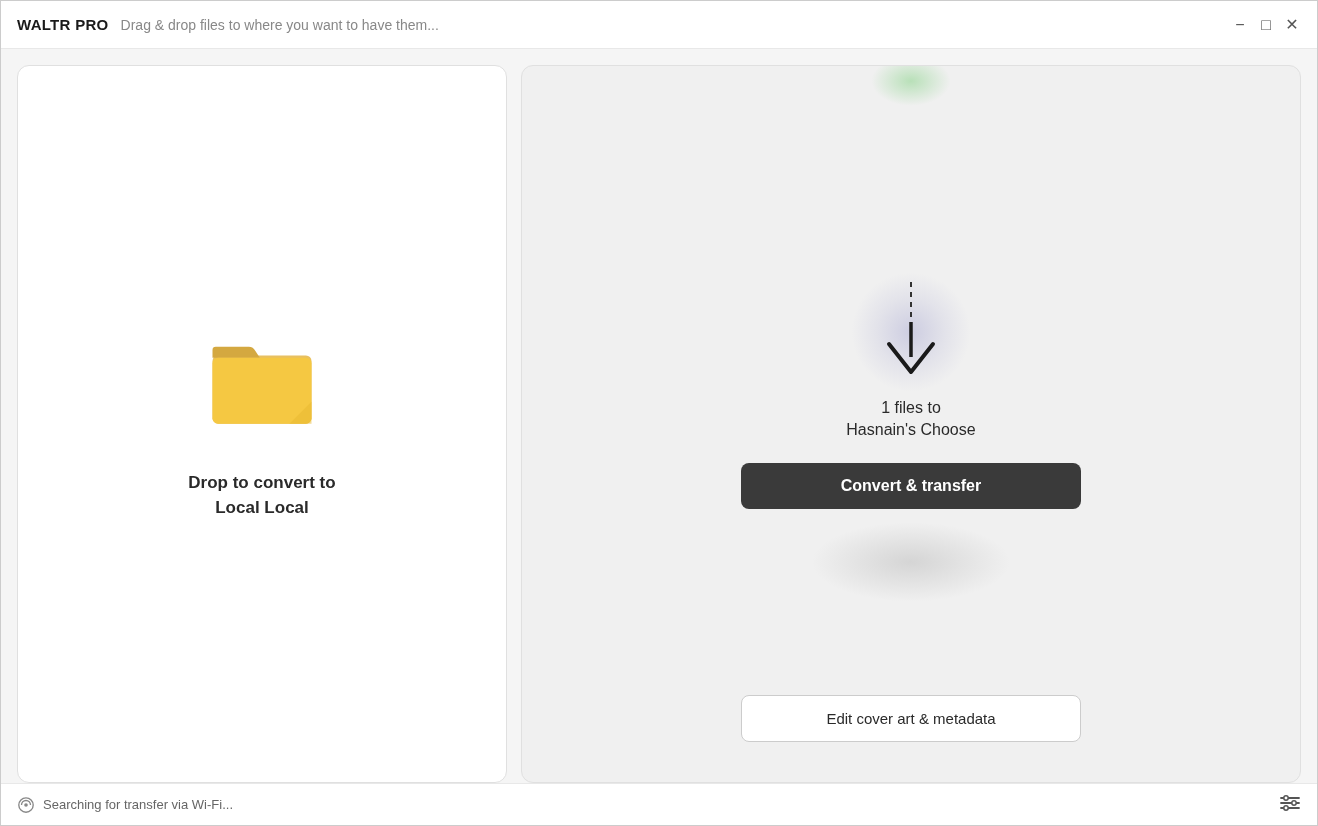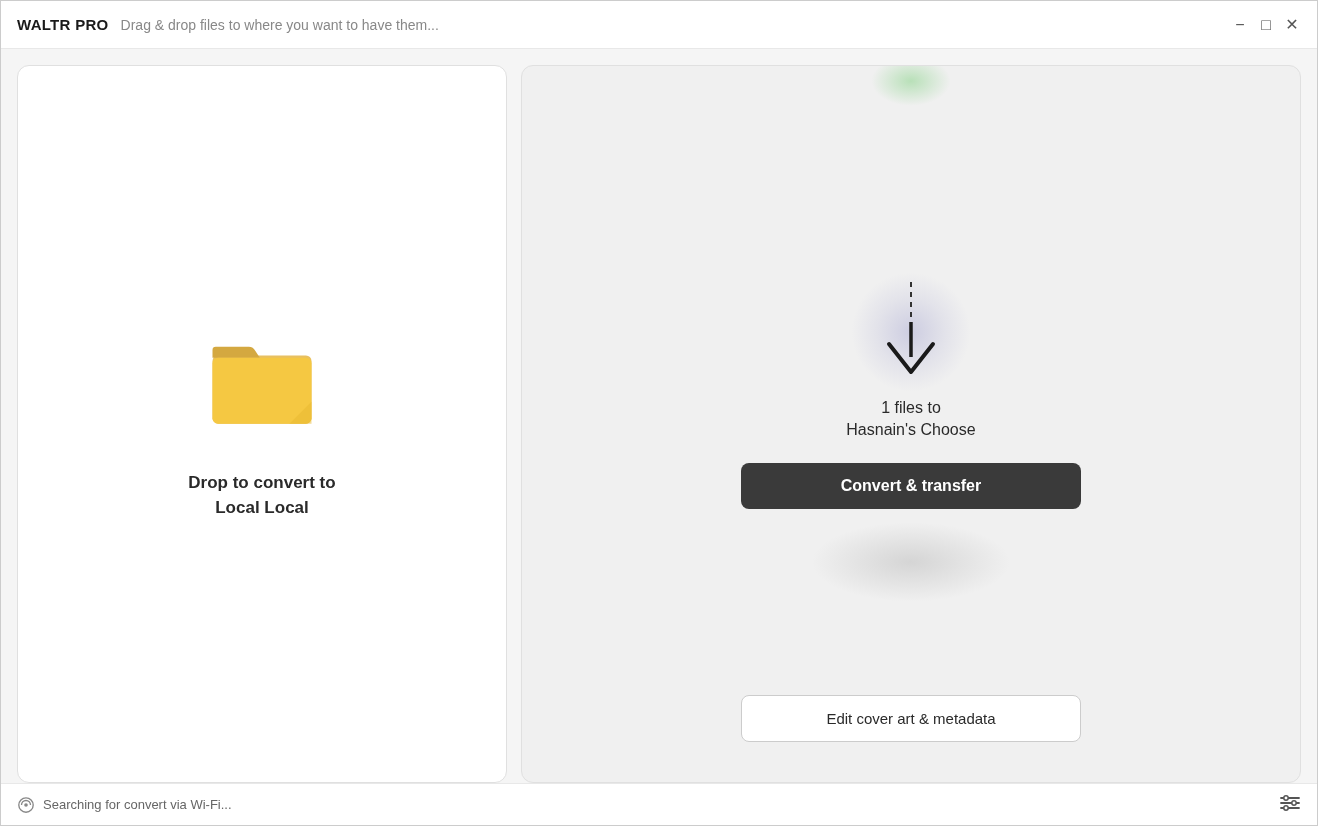--- a/index.html
+++ b/index.html
@@ -354,21 +354,21 @@
 
   </div>
 
   <div class="status-bar">
     <div class="status-left">
       <svg class="wifi-icon" viewBox="0 0 20 20" xmlns="http://www.w3.org/2000/svg">
         <circle cx="10" cy="10" r="8" fill="none" stroke="#888" stroke-width="1.5"></circle>
         <circle cx="10" cy="10" r="2" fill="#888"></circle>
         <path d="M5,10 A5,5 0 0,1 15,10" fill="none" stroke="#888" stroke-width="1.5"></path>
       </svg>
-      <span class="status-text">Searching for convert via Wi-Fi...</span>
+      <span class="status-text">Searching for transfer via Wi-Fi...</span>
     </div>
     <div style="cursor:pointer;">
       <svg width="22" height="22" viewBox="0 0 22 22" xmlns="http://www.w3.org/2000/svg">
         <line x1="2" y1="6" x2="20" y2="6" stroke="#555" stroke-width="1.8" stroke-linecap="round"></line>
         <line x1="2" y1="11" x2="20" y2="11" stroke="#555" stroke-width="1.8" stroke-linecap="round"></line>
         <line x1="2" y1="16" x2="20" y2="16" stroke="#555" stroke-width="1.8" stroke-linecap="round"></line>
         <circle cx="7" cy="6" r="2.2" fill="#fff" stroke="#555" stroke-width="1.5"></circle>
         <circle cx="15" cy="11" r="2.2" fill="#fff" stroke="#555" stroke-width="1.5"></circle>
         <circle cx="7" cy="16" r="2.2" fill="#fff" stroke="#555" stroke-width="1.5"></circle>
       </svg>

